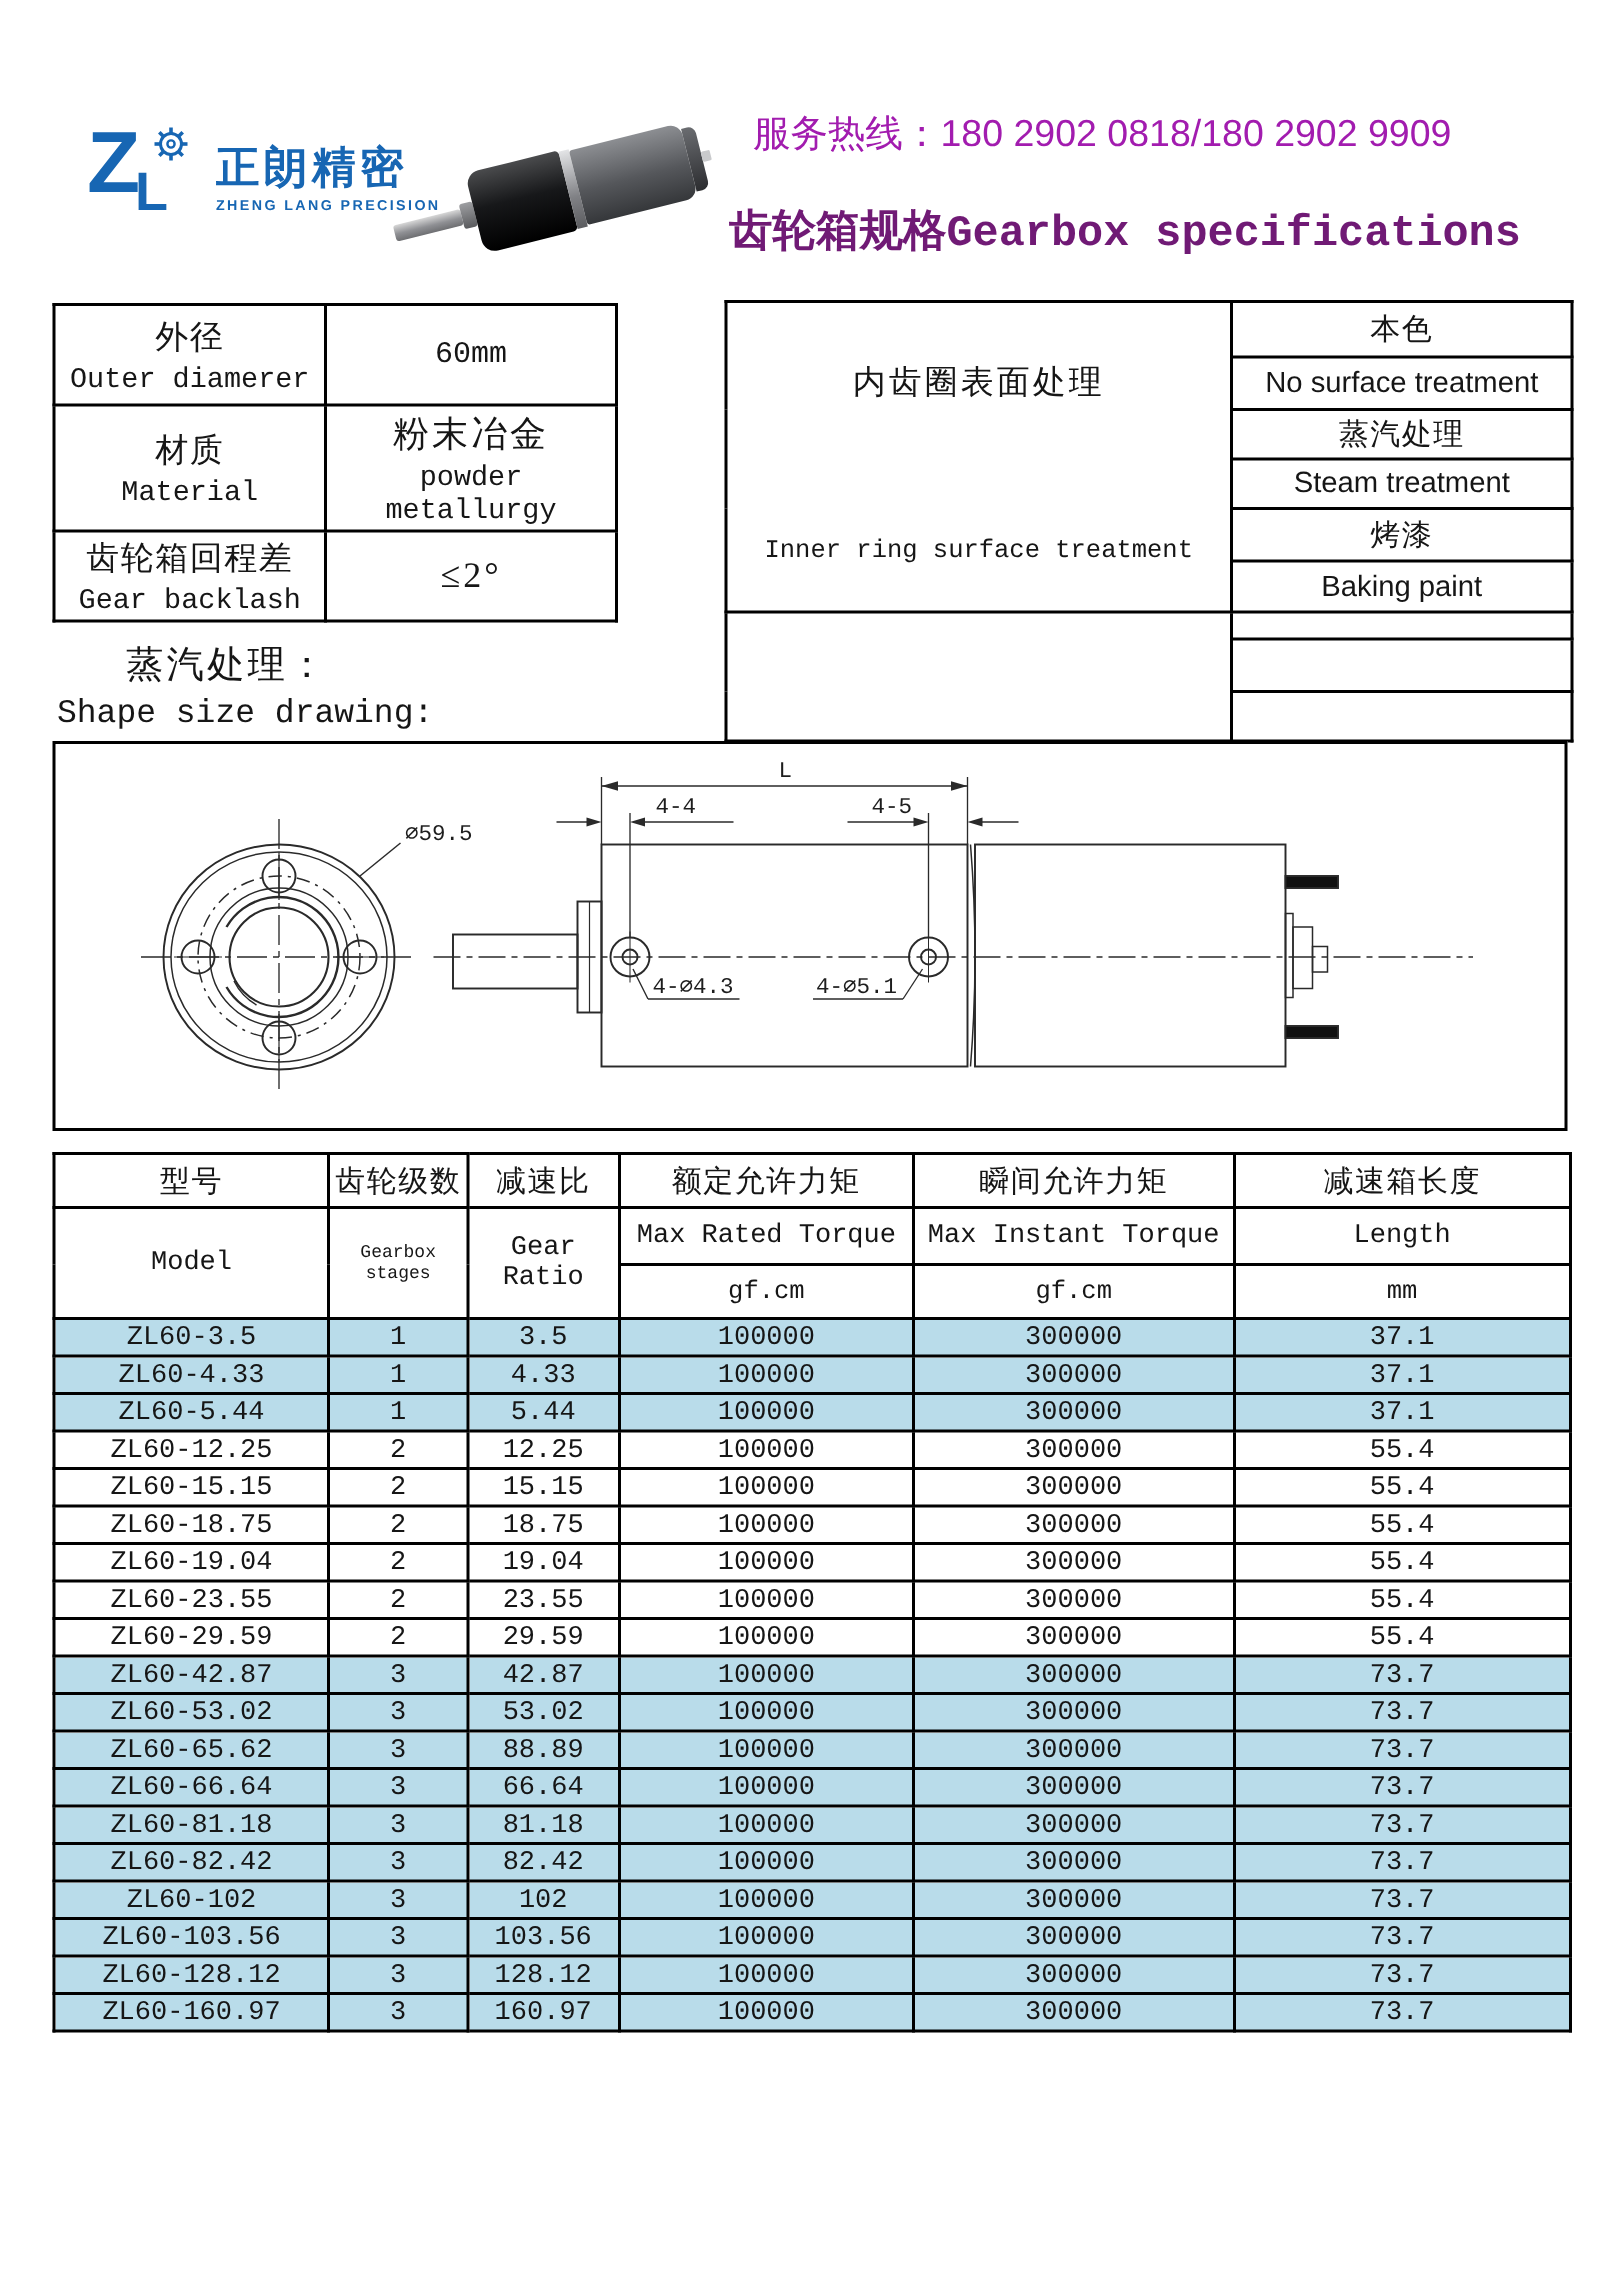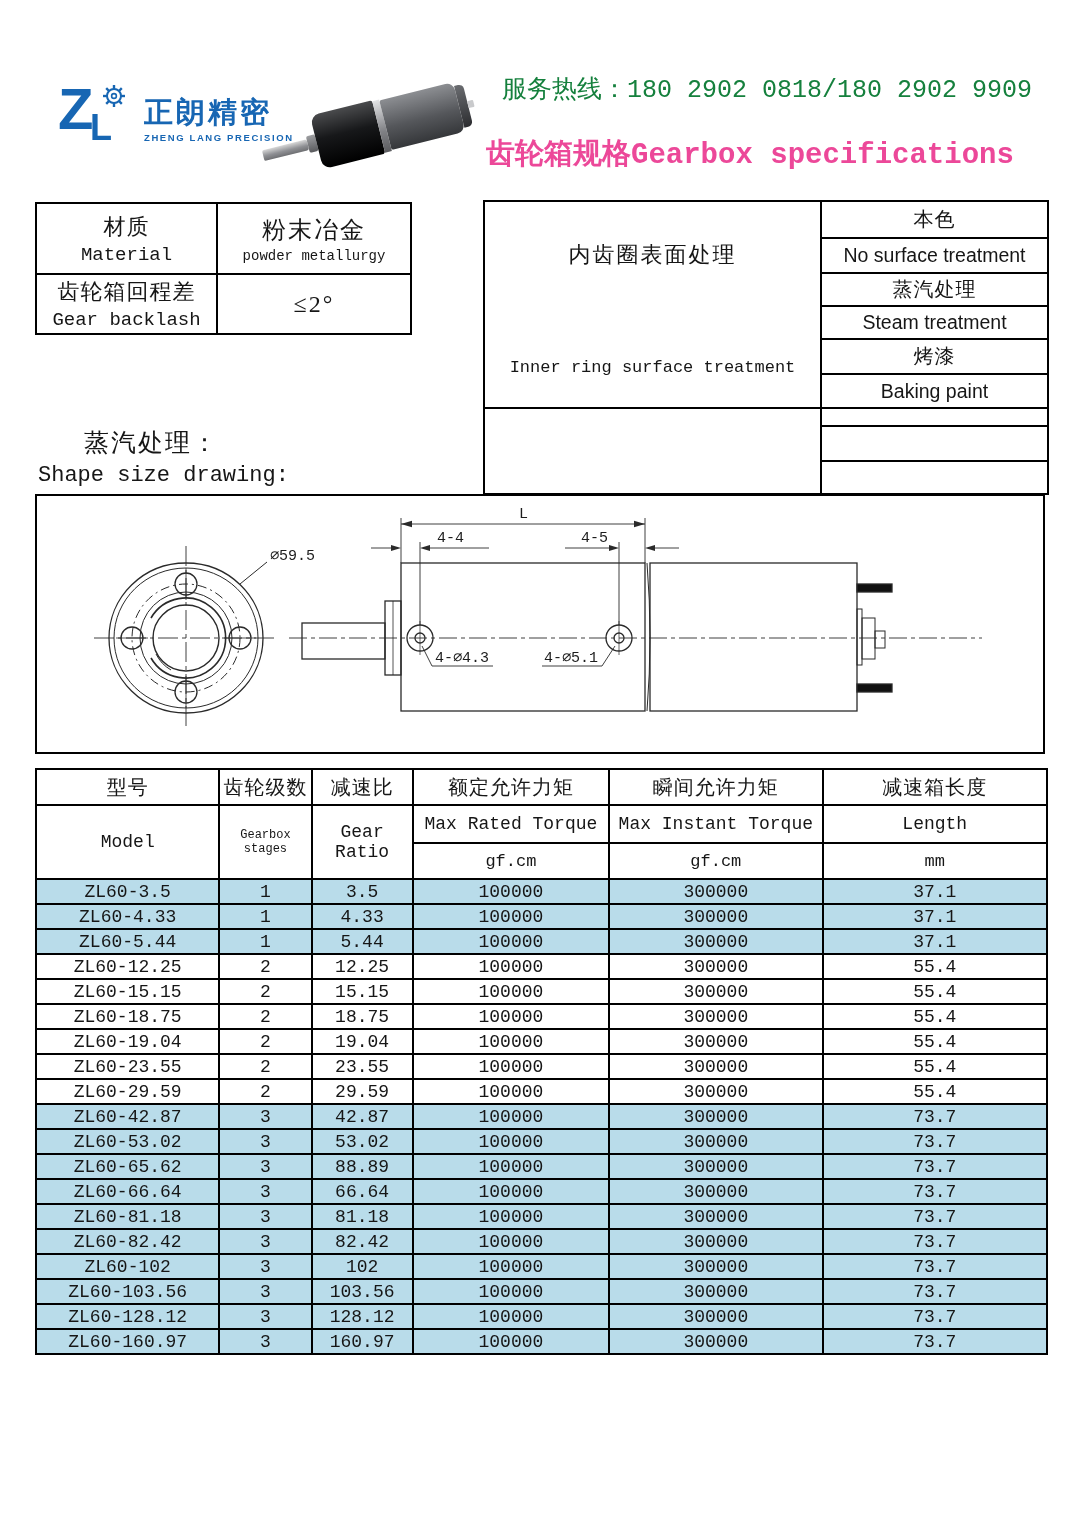--- a/index.html
+++ b/index.html
@@ -27,31 +27,31 @@
   .logo-en{font-family:var(--sans);font-size:9.5px;font-weight:bold;color:var(--brand);letter-spacing:1.6px;margin-top:3px;}
   .photo{position:absolute;left:252px;top:74px;width:220px;height:100px;}
   .motor{position:absolute;left:8px;top:28px;display:flex;align-items:center;transform:rotate(-14deg);transform-origin:50% 50%;}
   .m-shaft{width:46px;height:11px;background:linear-gradient(#d8d8d8,#8f9094 55%,#6e6f72);border-radius:2px;}
   .m-collar{width:9px;height:17px;background:linear-gradient(#9d9ea1,#5a5b5e);border-radius:2px;}
   .m-gearbox{width:64px;height:55px;background:linear-gradient(#4a4b4d,#17181a 45%,#000);border-radius:9px 3px 3px 9px;}
   .m-ring{width:7px;height:53px;background:linear-gradient(#e3e4e6,#808185 60%,#5c5d60);}
   .m-body{width:76px;height:51px;background:linear-gradient(#8c8e92,#55575b 55%,#35373a);border-radius:2px 8px 8px 2px;}
   .m-cap{width:9px;height:43px;background:linear-gradient(#6a6c70,#2c2d30);border-radius:0 5px 5px 0;}
   .m-nub{width:6px;height:7px;background:#c9cacc;border-radius:1px;}
-  .hotline{position:absolute;left:502px;top:72px;width:560px;font-family:Liberation Mono, monospace;font-size:25px;letter-spacing:0;white-space:nowrap;color:#15803d;}
-  .title{position:absolute;left:486px;top:134px;font-family:var(--mono);font-weight:bold;font-size:29px;white-space:nowrap;color:#ec4899;}
+  .hotline{position:absolute;left:502px;top:72px;width:560px;font-family:Liberation Sans, sans-serif;font-size:25px;letter-spacing:0;white-space:nowrap;color:#a21caf;}
+  .title{position:absolute;left:486px;top:134px;font-family:var(--mono);font-weight:bold;font-size:29px;white-space:nowrap;color:#701a75;}
   
   table{border-collapse:collapse;table-layout:fixed;}
   td{border:2px solid #000;text-align:center;vertical-align:middle;overflow:hidden;}
   .ltab{position:absolute;left:35px;top:202px;width:375px;}
   .ltab td{padding:2px 2px;}
   .ltab .lab-zh{font-size:22px;letter-spacing:1px;}
   .ltab .lab-en{font-family:var(--mono);font-size:19px;margin-top:2px;}
   .ltab .val-zh{font-size:24px;letter-spacing:2px;}
-  .ltab .val-en{font-family:var(--mono);font-size:14px;margin-top:2px;}
+  .ltab .val-en{font-family:var(--mono);font-size:19px;margin-top:2px;}
   .ltab .val-mono{font-family:var(--mono);font-size:20px;}
   .rtab{position:absolute;left:483px;top:200px;width:564px;}
   .rtab td{padding:0 2px;}
   .rtab .rlabel{vertical-align:top;}
   .rlabel-inner{height:100%;display:flex;flex-direction:column;justify-content:space-between;padding:38px 0 30px;}
   .rlabel-zh{font-size:22px;letter-spacing:2px;}
   .rlabel-en{font-family:var(--mono);font-size:17px;}
   .opt-zh{font-size:20px;letter-spacing:1px;}
   .opt-en{font-family:var(--sans);font-size:19.5px;}
   
@@ -116,20 +116,29 @@
 
 <div class="hotline">服务热线：180 2902 0818/180 2902 9909</div>
 <div class="title">齿轮箱规格Gearbox specifications</div>
 
 <table class="ltab">
   <colgroup>
       <col style="width:181px">
       <col style="width:194px">
     </colgroup>
   <tbody>
+      <tr style="height:67px">
+    <td>
+      <div class="lab-zh">外径</div>
+      <div class="lab-en">Outer diamerer</div>
+    </td>
+    <td>
+      <div class="val-mono">60mm</div>
+    </td>
+  </tr>
   <tr style="height:71px">
     <td>
       <div class="lab-zh">材质</div>
       <div class="lab-en">Material</div>
     </td>
     <td>
       <div class="val-zh">粉末冶金</div>
       <div class="val-en">powder metallurgy</div>
     </td>
   </tr>

